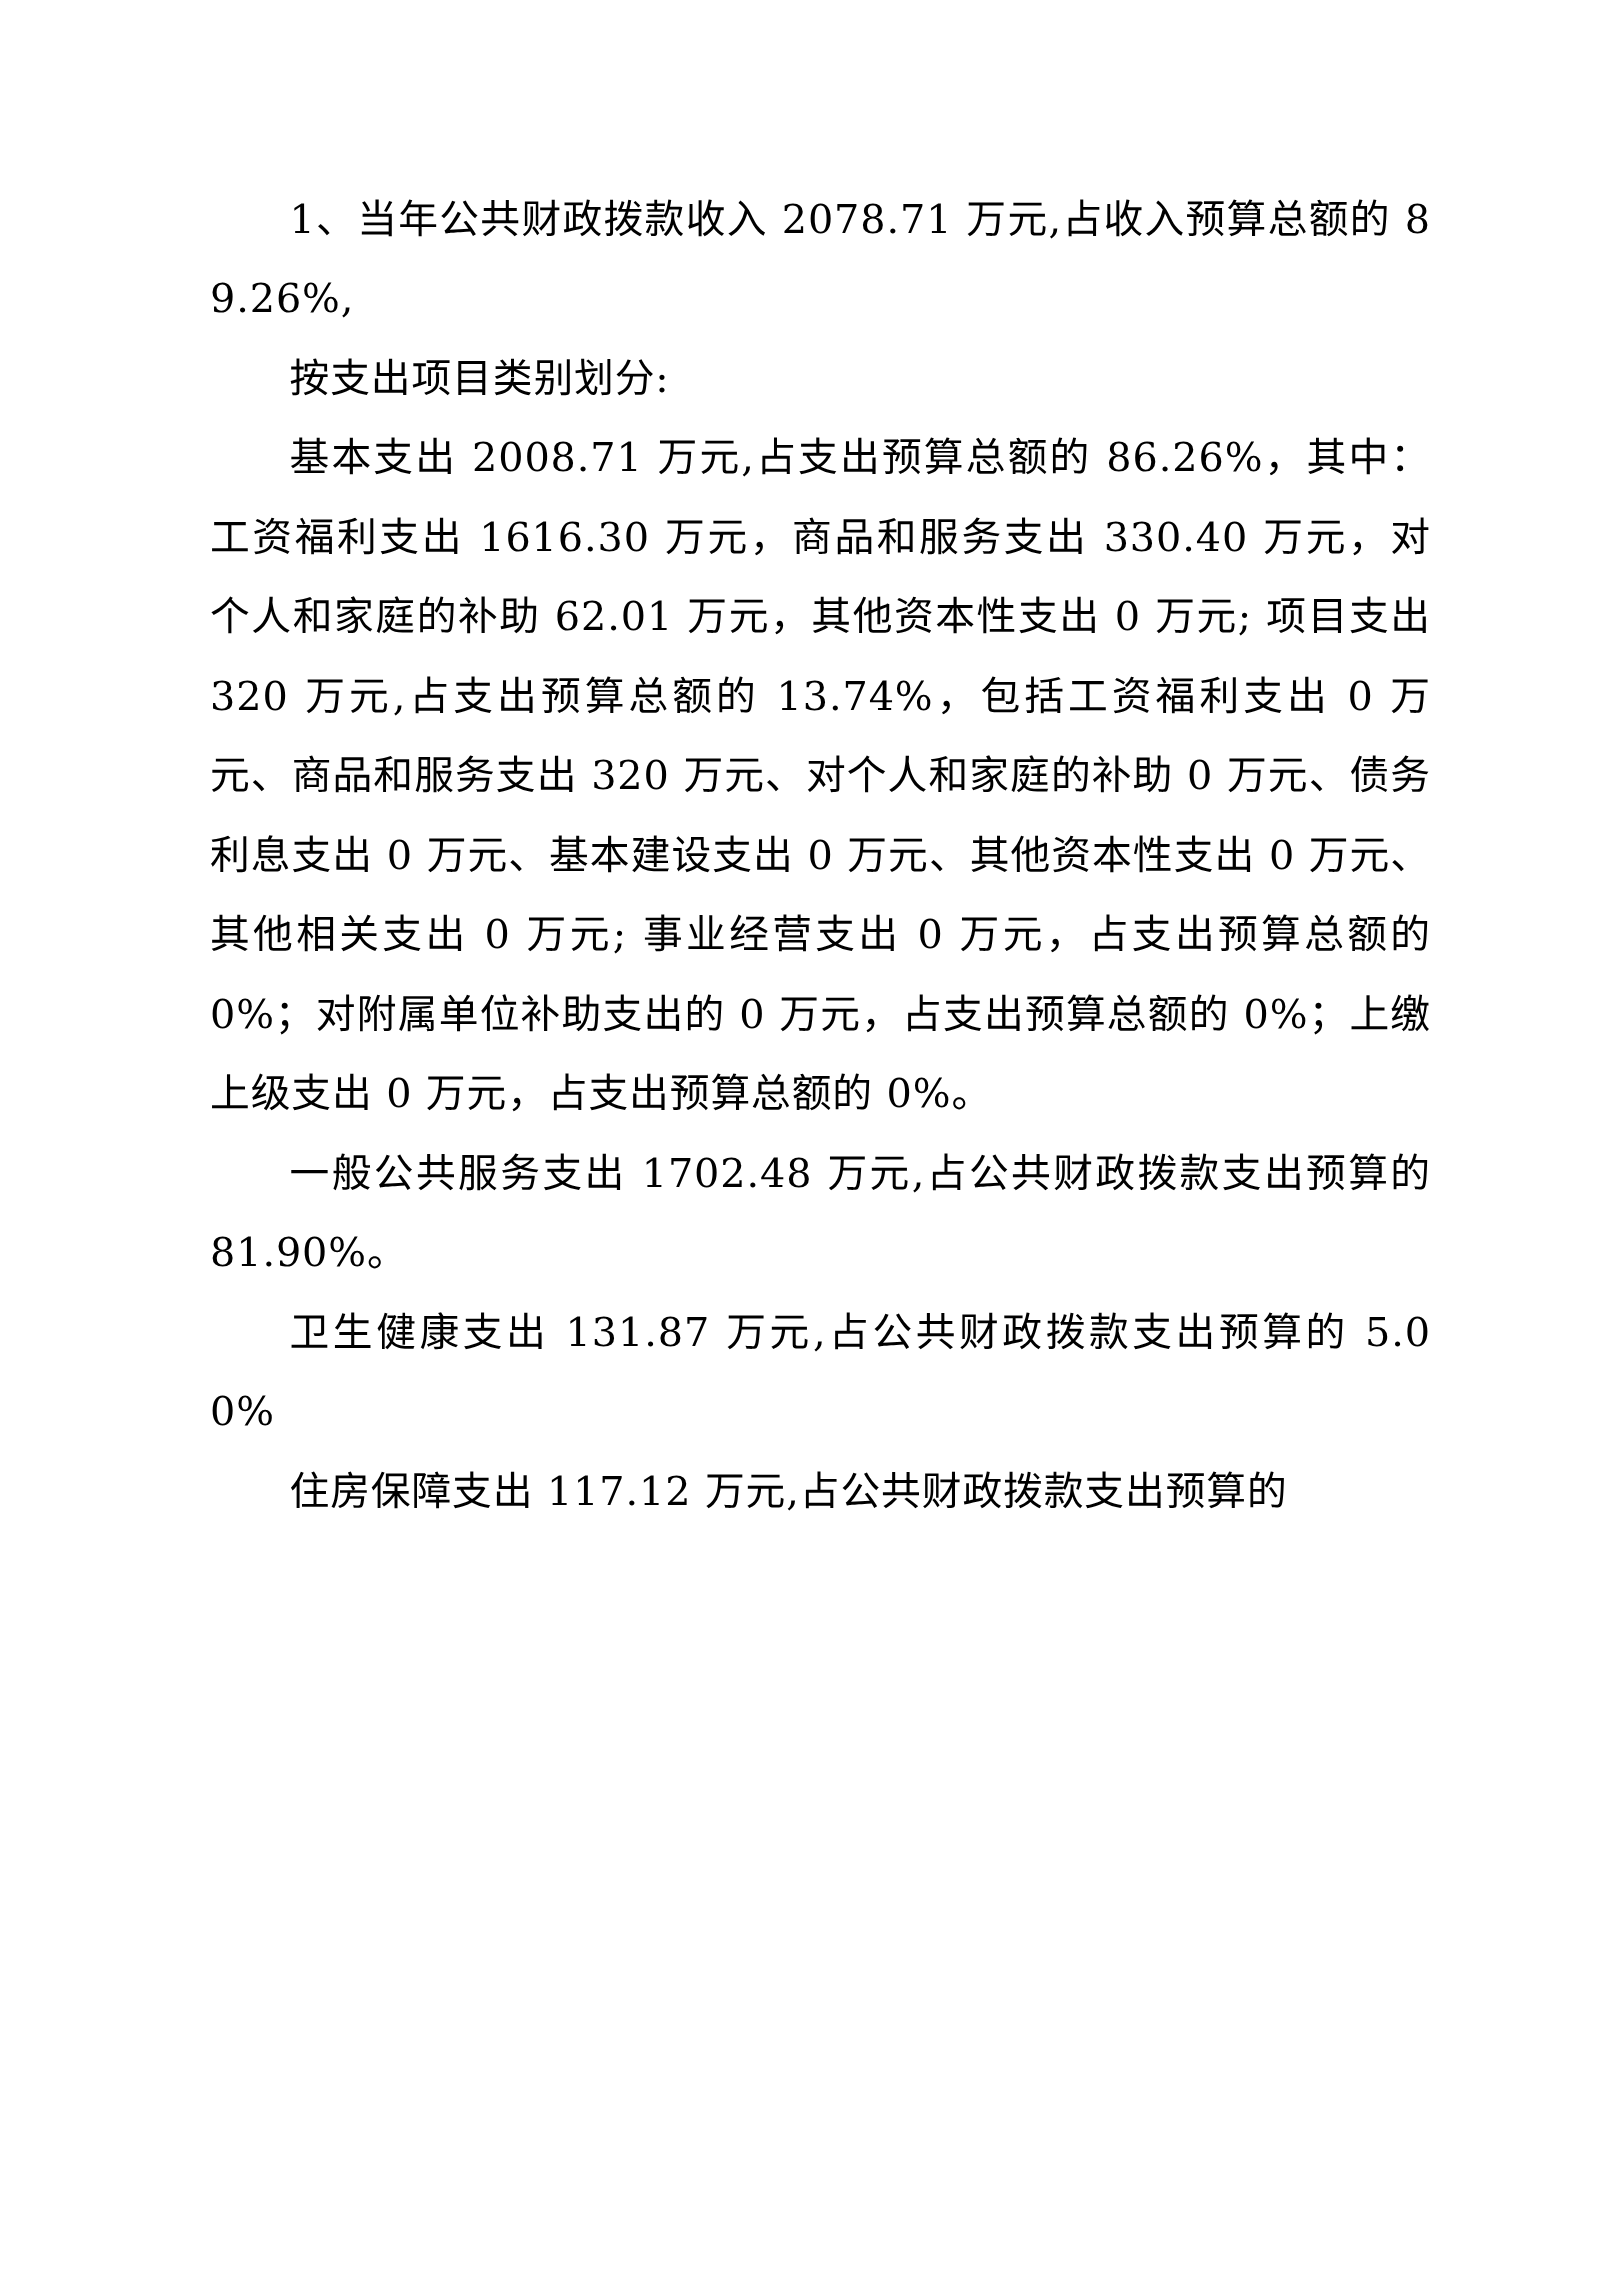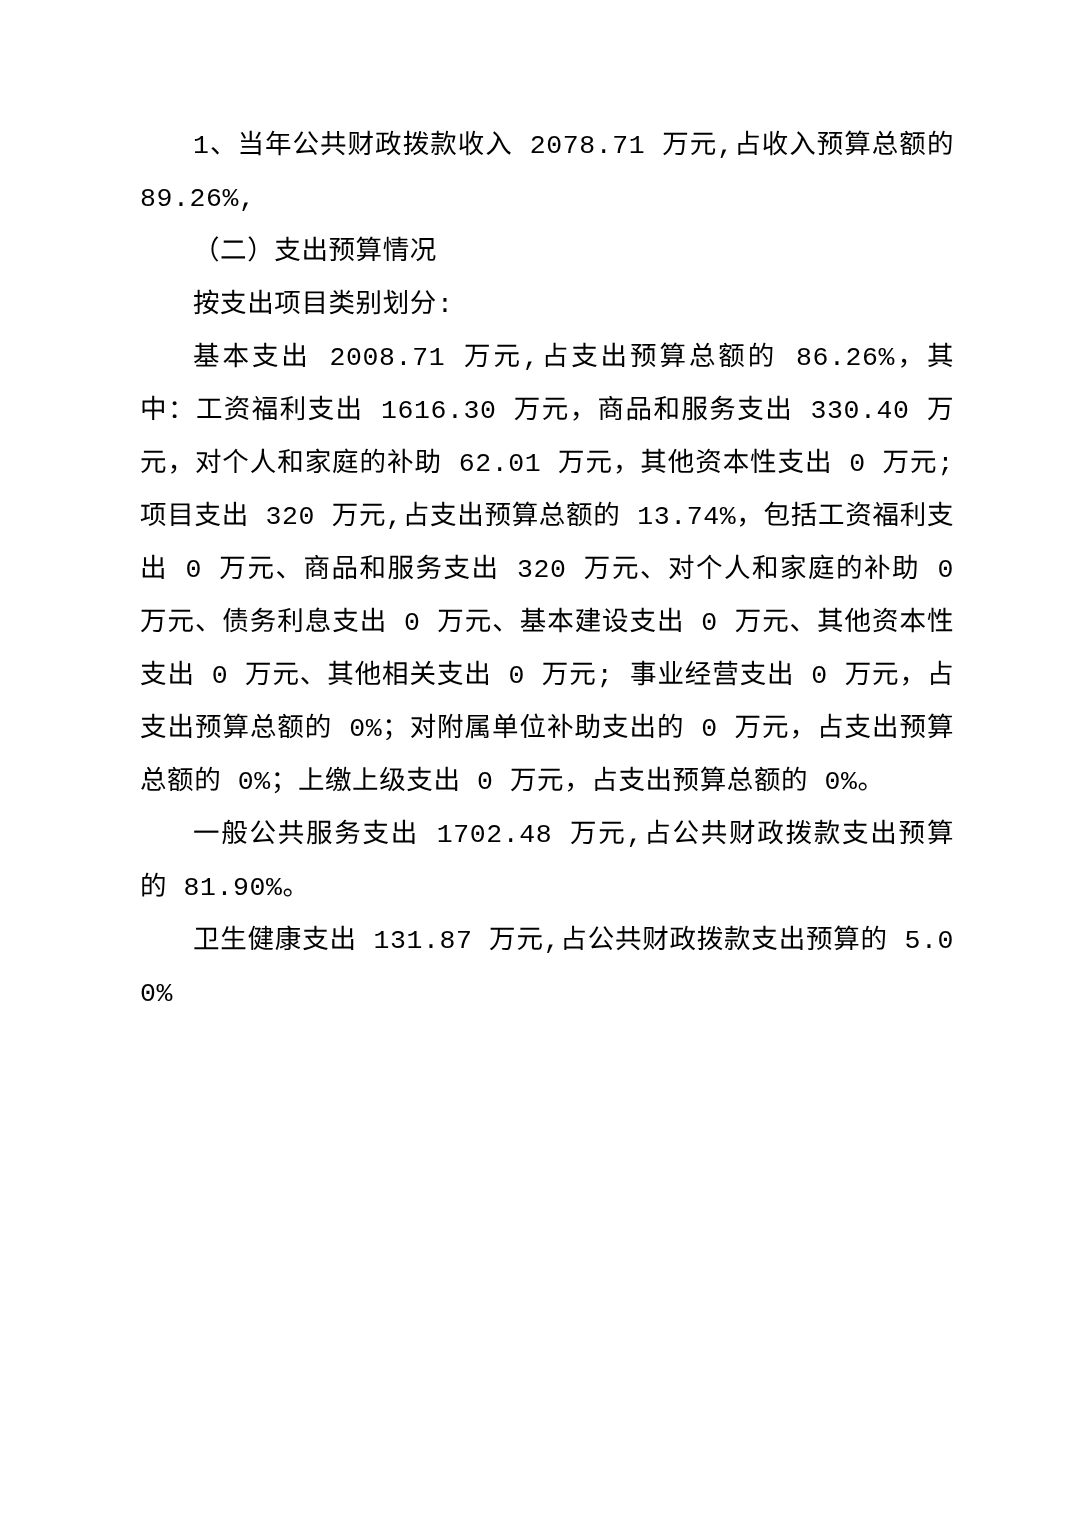--- a/index.html
+++ b/index.html
@@ -20,33 +20,32 @@
     height: 1520px;
     padding: 120px 120px 60px 140px;
     background: #ffffff;
   }
   .doc-body {
     font-size: 26.5px;
     line-height: 53px;
     letter-spacing: 0.6px;
     text-align: justify;
     text-justify: inter-ideograph;
-    font-family: Liberation Mono, monospace;
   }
   .para {
     margin: 0;
     text-indent: 2em;
     word-break: break-all;
   }
 </style>
 </head>
 <body>
 
 <div class="page">
   <div class="doc-body">
     <p class="para">1、当年公共财政拨款收入 2078.71 万元,占收入预算总额的 89.26%,</p>
-    <p class="para">（二）支出预算情况</p>
     <p class="para">按支出项目类别划分:</p>
     <p class="para">基本支出 2008.71 万元,占支出预算总额的 86.26%，其中：工资福利支出 1616.30 万元，商品和服务支出 330.40 万元，对个人和家庭的补助 62.01 万元，其他资本性支出 0 万元; 项目支出 320 万元,占支出预算总额的 13.74%，包括工资福利支出 0 万元、商品和服务支出 320 万元、对个人和家庭的补助 0 万元、债务利息支出 0 万元、基本建设支出 0 万元、其他资本性支出 0 万元、其他相关支出 0 万元; 事业经营支出 0 万元，占支出预算总额的 0%；对附属单位补助支出的 0 万元，占支出预算总额的 0%；上缴上级支出 0 万元，占支出预算总额的 0%。</p>
     <p class="para">一般公共服务支出 1702.48 万元,占公共财政拨款支出预算的 81.90%。</p>
     <p class="para">卫生健康支出 131.87 万元,占公共财政拨款支出预算的 5.00%</p>
+    <p class="para">住房保障支出 117.12 万元,占公共财政拨款支出预算的</p>
   </div>
 </div>
 
 </body></html>

